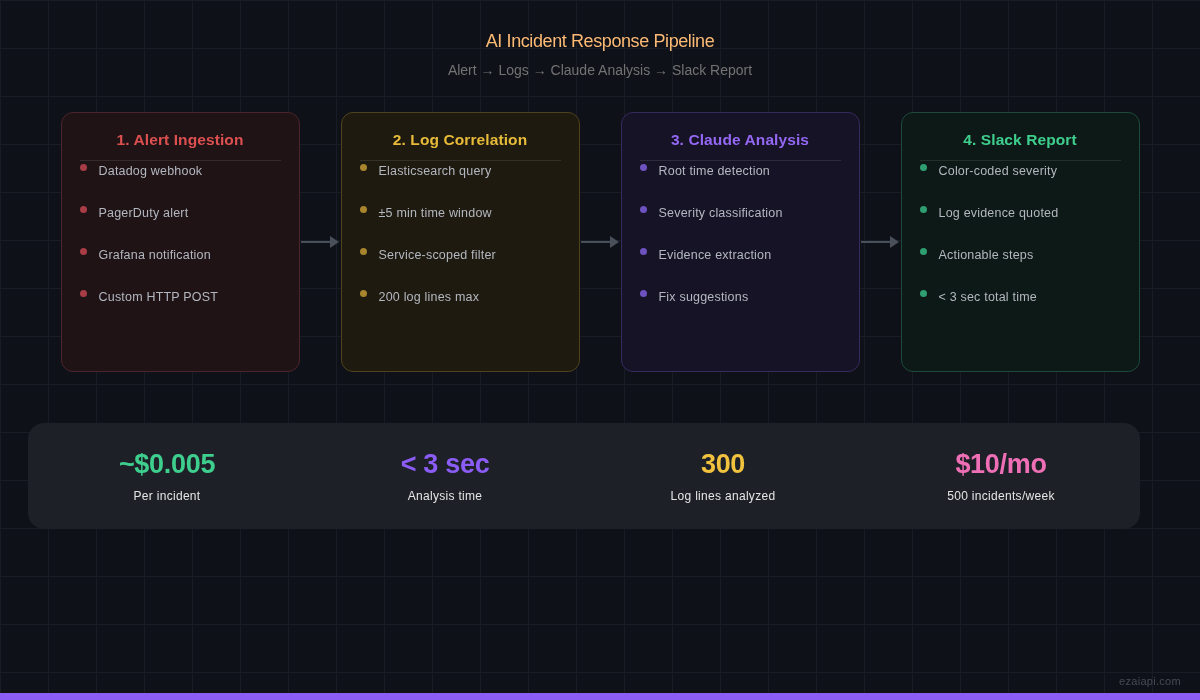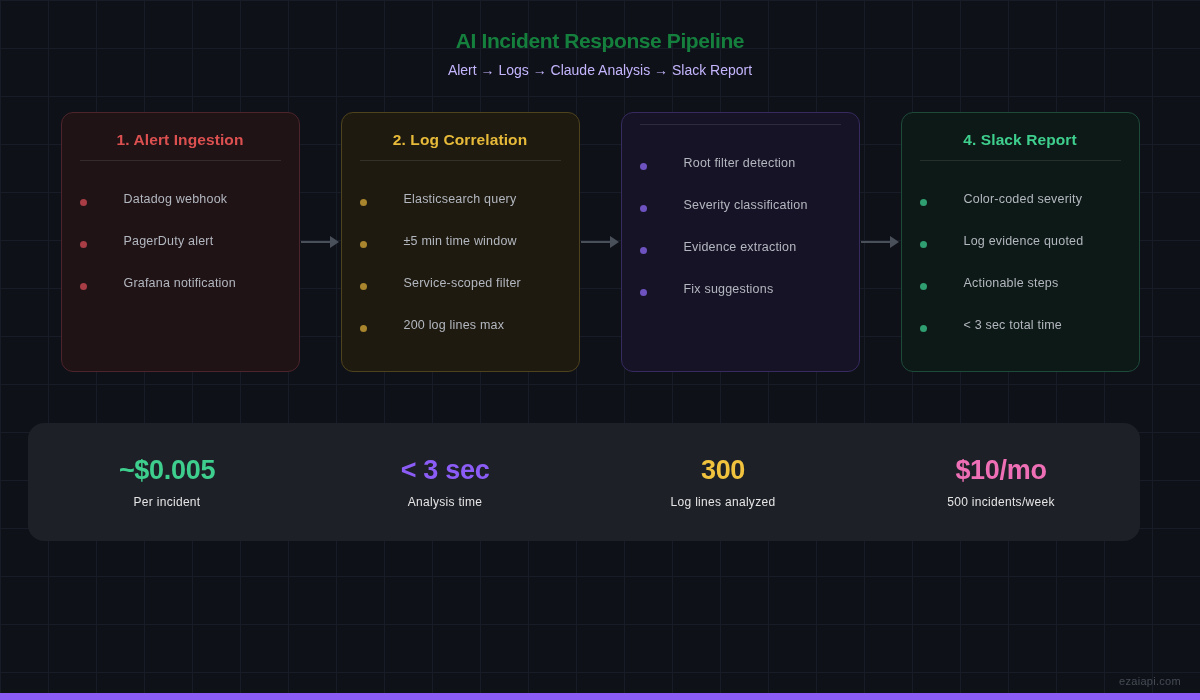--- a/index.html
+++ b/index.html
@@ -11,28 +11,28 @@
       linear-gradient(#181c26 1px, transparent 1px),
       linear-gradient(90deg, #181c26 1px, transparent 1px);
     background-size: 48px 48px;
     position: relative;
     color: #b3b7bf;
   }
 
   
   .header { text-align: center; padding-top: 26px; }
   .page-title {
-    color: #15803d;
-    font-size: 21px;
-    font-weight: 700;
+    color: #fdba74;
+    font-size: 18px;
+    font-weight: 400;
     letter-spacing: -0.4px;
     line-height: 30px;
   }
   .page-subtitle {
-    color: #c4b5fd;
+    color: #737373;
     font-size: 14px;
     margin-top: 6px;
   }
 
   
   .pipeline {
     display: flex;
     align-items: flex-start;
     justify-content: center;
     margin-top: 34px;
@@ -52,21 +52,21 @@
     font-weight: 700;
     text-align: center;
     margin-top: 18px;
     letter-spacing: 0.1px;
   }
   .card-divider {
     border-top: 1px solid rgba(255,255,255,0.10);
     margin: 11px 18px 0 18px;
   }
   .card-items { list-style: none; margin-top: 3px; padding: 0 18px; }
-  .card-item { display: flex; align-items: flex-end; height: 42px; gap: 25px; }
+  .card-item { display: flex; align-items: flex-start; height: 42px; }
   .bullet {
     width: 7px; height: 7px;
     border-radius: 50%;
     background: var(--bullet, #888);
     flex: 0 0 auto;
     margin-right: 12px;
   }
   .item-text { font-size: 12.5px; color: #b3b7bf; letter-spacing: 0.2px; }
 
   .flow-arrow {
@@ -87,21 +87,21 @@
     width: 0; height: 0;
     border-top: 6px solid transparent;
     border-bottom: 6px solid transparent;
     border-left: 9px solid #4a505a;
     margin-left: -1px;
   }
 
   
   .stats-bar {
     margin: 51px 60px 0 28px;
-    height: 118px;
+    height: 106px;
     background: #1d2027;
     border-radius: 16px;
     display: flex;
     align-items: center;
   }
   .stat { flex: 1 1 0; text-align: center; }
   .stat-value {
     font-size: 27px;
     font-weight: 800;
     color: var(--accent, #fff);
@@ -148,20 +148,24 @@
           <span class="item-text">Datadog webhook</span>
         </li>
       <li class="card-item">
           <span class="bullet"></span>
           <span class="item-text">PagerDuty alert</span>
         </li>
       <li class="card-item">
           <span class="bullet"></span>
           <span class="item-text">Grafana notification</span>
         </li>
+      <li class="card-item">
+          <span class="bullet"></span>
+          <span class="item-text">Custom HTTP POST</span>
+        </li>
     </ul>
   </section>
 
   <div class="flow-arrow">
     <span class="arrow-line"></span>
       <span class="arrow-head"></span>
   </div>
 
   <section class="card" style="--accent: #e7ba39; --bullet: #a9852d; --bg: #1e1a10; --border: #4f431d;">
     <h2 class="card-title">2. Log Correlation</h2>
@@ -185,25 +189,26 @@
         </li>
     </ul>
   </section>
 
   <div class="flow-arrow">
     <span class="arrow-line"></span>
       <span class="arrow-head"></span>
   </div>
 
   <section class="card" style="--accent: #9468f5; --bullet: #6e53c0; --bg: #171327; --border: #362a5e;">
-    <div class="card-divider"></div>
-    <ul class="card-items">
-      <li class="card-item">
-          <span class="bullet"></span>
-          <span class="item-text">Root filter detection</span>
+    <h2 class="card-title">3. Claude Analysis</h2>
+    <div class="card-divider"></div>
+    <ul class="card-items">
+      <li class="card-item">
+          <span class="bullet"></span>
+          <span class="item-text">Root time detection</span>
         </li>
       <li class="card-item">
           <span class="bullet"></span>
           <span class="item-text">Severity classification</span>
         </li>
       <li class="card-item">
           <span class="bullet"></span>
           <span class="item-text">Evidence extraction</span>
         </li>
       <li class="card-item">

